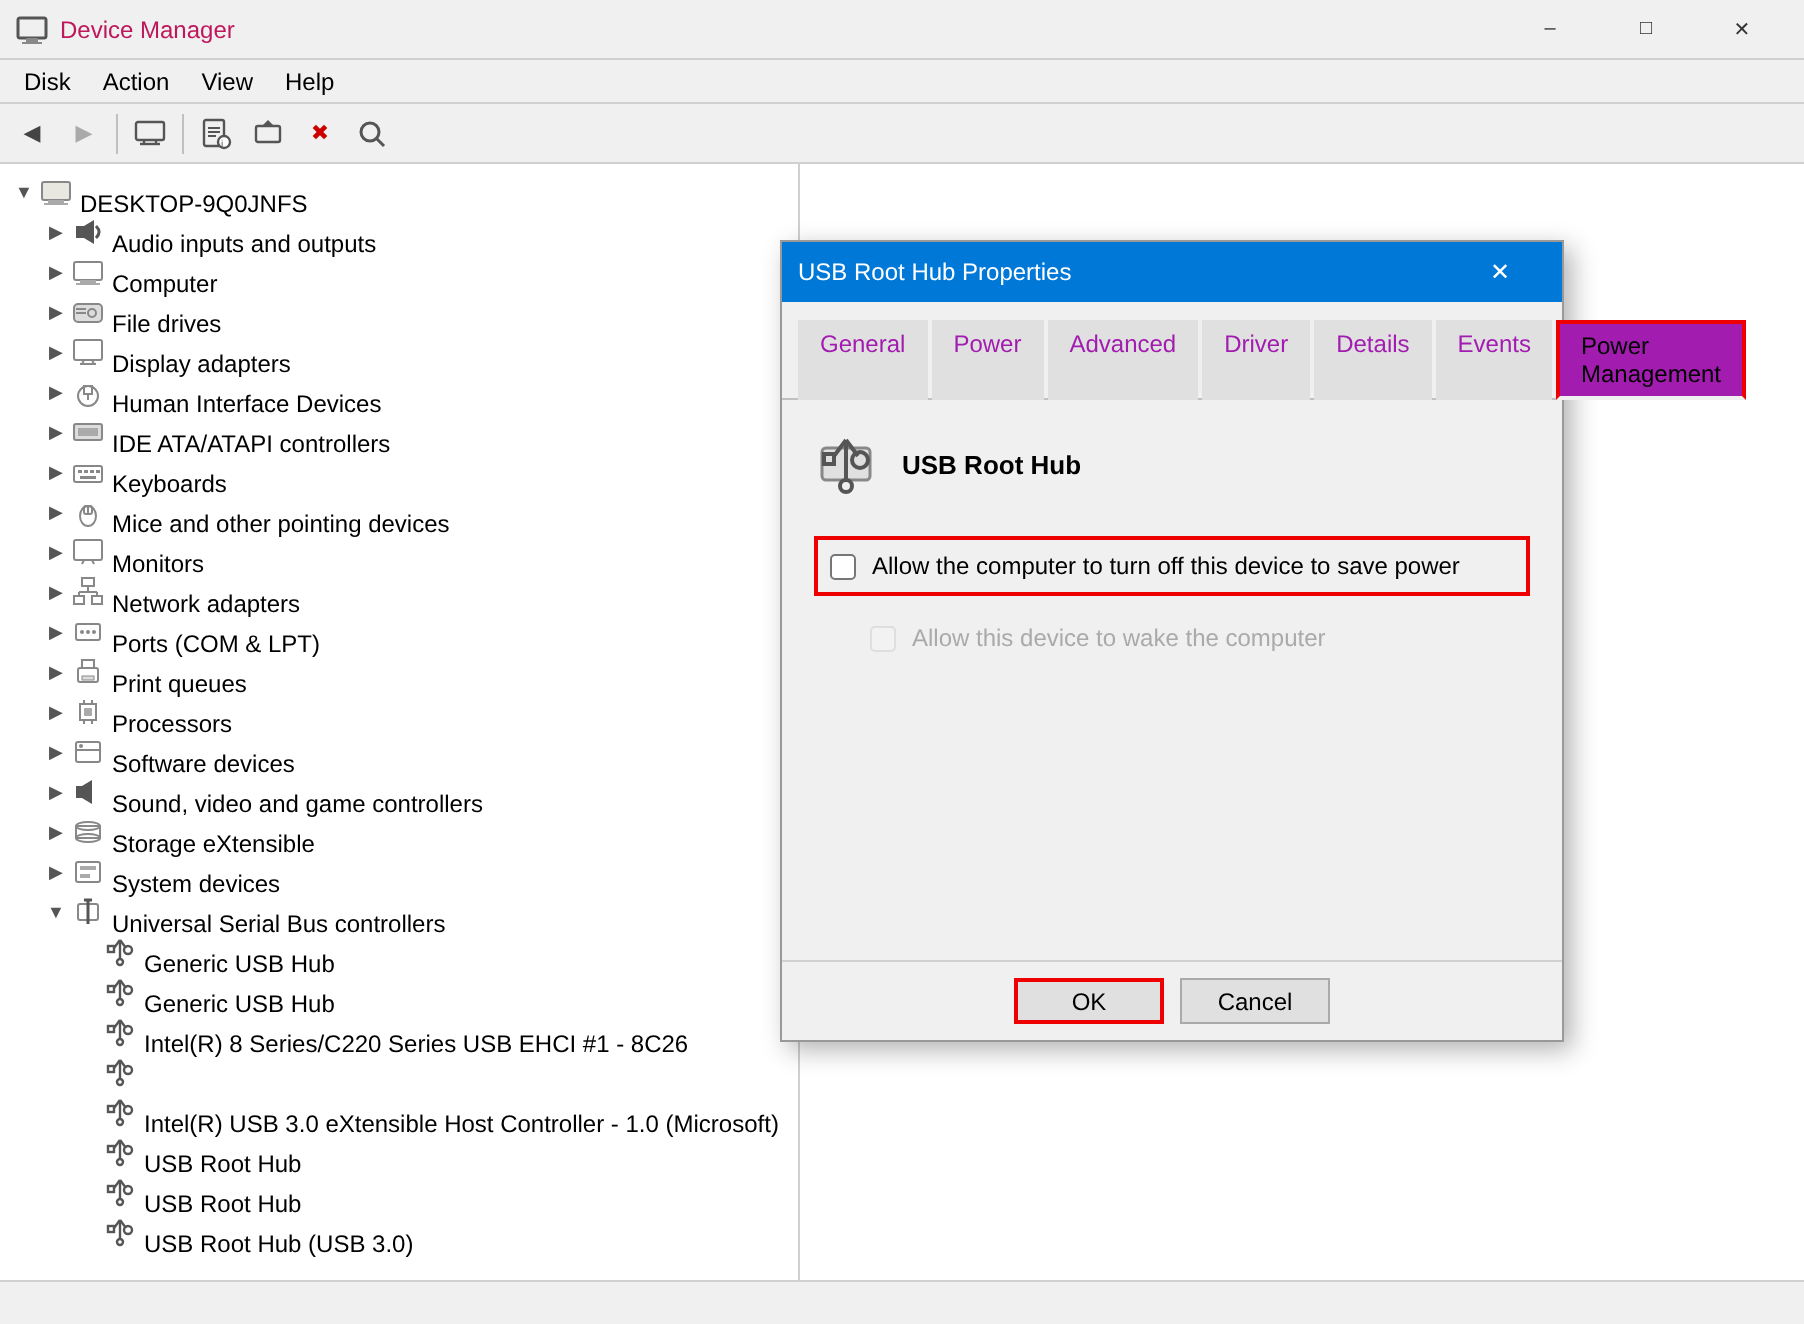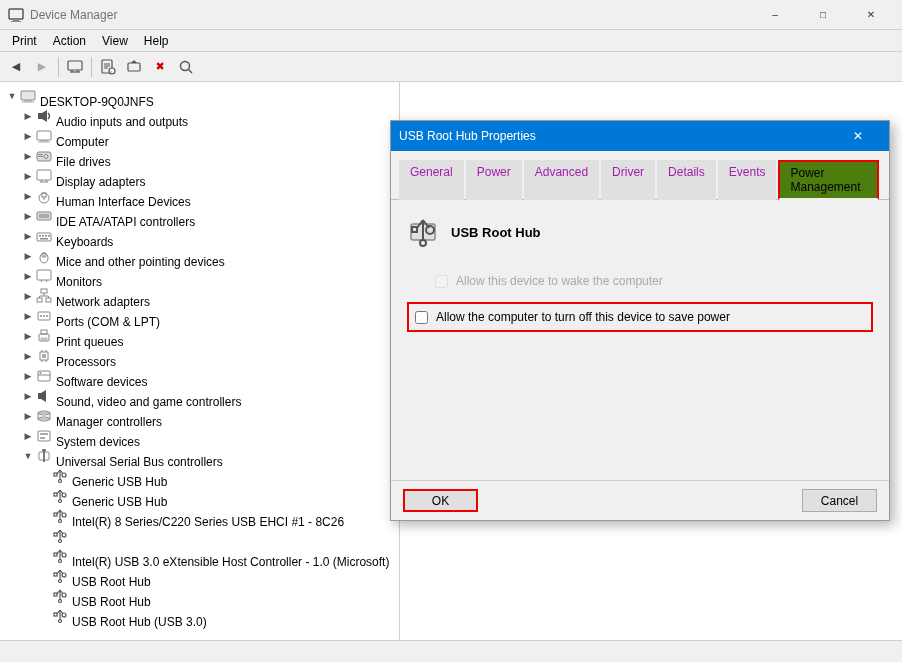--- a/index.html
+++ b/index.html
@@ -27,21 +27,21 @@
       width: 16px;
       height: 16px;
       margin-right: 6px;
       display: flex;
       align-items: center;
       justify-content: center;
     }
     .title-bar-title {
       flex: 1;
       font-size: 12px;
-      color: #737373;
+      color: #be185d;
     }
     .title-bar-controls {
       display: flex;
       gap: 2px;
     }
     .title-btn {
       width: 46px;
       height: 30px;
       display: flex;
       align-items: center;
@@ -169,21 +169,21 @@
       position: absolute;
       top: 0; left: 0; right: 0; bottom: 0;
       pointer-events: none;
     }
 
     
     .dialog {
       position: absolute;
       top: 120px;
       left: 390px;
-      width: 500px;
+      width: 392px;
       background: #f0f0f0;
       border: 1px solid #999;
       box-shadow: 4px 4px 12px rgba(0,0,0,0.3);
       pointer-events: all;
     }
 
     .dialog-title-bar {
       background: #0078d7;
       height: 30px;
       display: flex;
@@ -226,21 +226,21 @@
       top: 1px;
     }
     .tab.active {
       background: #f0f0f0;
       border: 1px solid #c0c0c0;
       border-bottom: 1px solid #f0f0f0;
       color: #000;
     }
     .tab.highlighted {
       border: 2px solid #e00;
-      background: #4d7c0f;
+      background: #a21caf;
       border-bottom: 2px solid #f0f0f0;
     }
 
     
     .dialog-content {
       padding: 16px;
       min-height: 280px;
       background: #f0f0f0;
     }
 
@@ -283,21 +283,21 @@
     .checkbox-row.disabled .checkbox-label {
       color: #aaa;
     }
     .checkbox-row.disabled input[type="checkbox"] {
       opacity: 0.5;
     }
 
     
     .dialog-footer {
       display: flex;
-      justify-content: space-between;
+      justify-content: center;
       padding: 8px 12px;
       gap: 8px;
       border-top: 1px solid #d0d0d0;
       background: #f0f0f0;
     }
     .dialog-btn {
       min-width: 75px;
       height: 23px;
       padding: 0 12px;
       cursor: pointer;
@@ -325,21 +325,21 @@
   </div>
   <span class="title-bar-title">Device Manager</span>
   <div class="title-bar-controls">
     <div class="title-btn">–</div>
     <div class="title-btn">□</div>
     <div class="title-btn close">✕</div>
   </div>
 </div>
 
 <div class="menu-bar">
-  <div class="menu-item">Print</div>
+  <div class="menu-item">Disk</div>
   <div class="menu-item">Action</div>
   <div class="menu-item">View</div>
   <div class="menu-item">Help</div>
 </div>
 
 <div class="toolbar">
   <div class="toolbar-btn">◀</div>
   <div class="toolbar-btn disabled">▶</div>
   <div class="toolbar-separator"></div>
   <div class="toolbar-btn">
@@ -585,21 +585,21 @@
 
     <div class="tree-item indent-1">
       <div class="tree-expand">▶</div>
       <div class="tree-icon">
         <svg width="16" height="16" viewBox="0 0 16 16">
           <ellipse cx="8" cy="5" rx="6" ry="2" fill="none" stroke="#888" stroke-width="1"></ellipse>
           <rect x="2" y="5" width="12" height="6" fill="none" stroke="#888" stroke-width="1"></rect>
           <ellipse cx="8" cy="11" rx="6" ry="2" fill="none" stroke="#888" stroke-width="1"></ellipse>
         </svg>
       </div>
-      <span class="tree-label">Manager controllers</span>
+      <span class="tree-label">Storage eXtensible</span>
     </div>
 
     <div class="tree-item indent-1">
       <div class="tree-expand">▶</div>
       <div class="tree-icon">
         <svg width="16" height="16" viewBox="0 0 16 16">
           <rect x="2" y="3" width="12" height="10" rx="1" fill="none" stroke="#888" stroke-width="1"></rect>
           <rect x="4" y="5" width="8" height="2" fill="#aaa"></rect>
           <rect x="4" y="9" width="5" height="2" fill="#aaa"></rect>
         </svg>
@@ -766,30 +766,30 @@
             <path d="M16,4 L22,12 M16,4 L10,12" stroke="#555" stroke-width="2" fill="none"></path>
             <circle cx="23" cy="14" r="4" fill="none" stroke="#555" stroke-width="2"></circle>
             <rect x="5" y="11" width="5" height="5" fill="none" stroke="#555" stroke-width="2"></rect>
             <line x1="16" y1="4" x2="16" y2="24" stroke="#555" stroke-width="2"></line>
             <circle cx="16" cy="27" r="3" fill="none" stroke="#555" stroke-width="2"></circle>
           </svg>
         </div>
         <div class="device-name">USB Root Hub</div>
       </div>
 
+      <div class="checkbox-row highlighted">
+        <input type="checkbox" id="allow-turnoff" style="">
+        <label for="allow-turnoff" class="checkbox-label">Allow the computer to turn off this device to save power</label>
+      </div>
+
       <div class="checkbox-row disabled" style="padding-left: 28px;">
         <input type="checkbox" id="allow-wake" disabled="" style="">
         <label for="allow-wake" class="checkbox-label">Allow this device to wake the computer</label>
       </div>
 
-      <div class="checkbox-row highlighted">
-        <input type="checkbox" id="allow-turnoff" style="">
-        <label for="allow-turnoff" class="checkbox-label">Allow the computer to turn off this device to save power</label>
-      </div>
-
     </div>
 
     <div class="dialog-footer">
       <button class="dialog-btn ok-btn">OK</button>
       <button class="dialog-btn">Cancel</button>
     </div>
 
   </div>
 </div>
 

